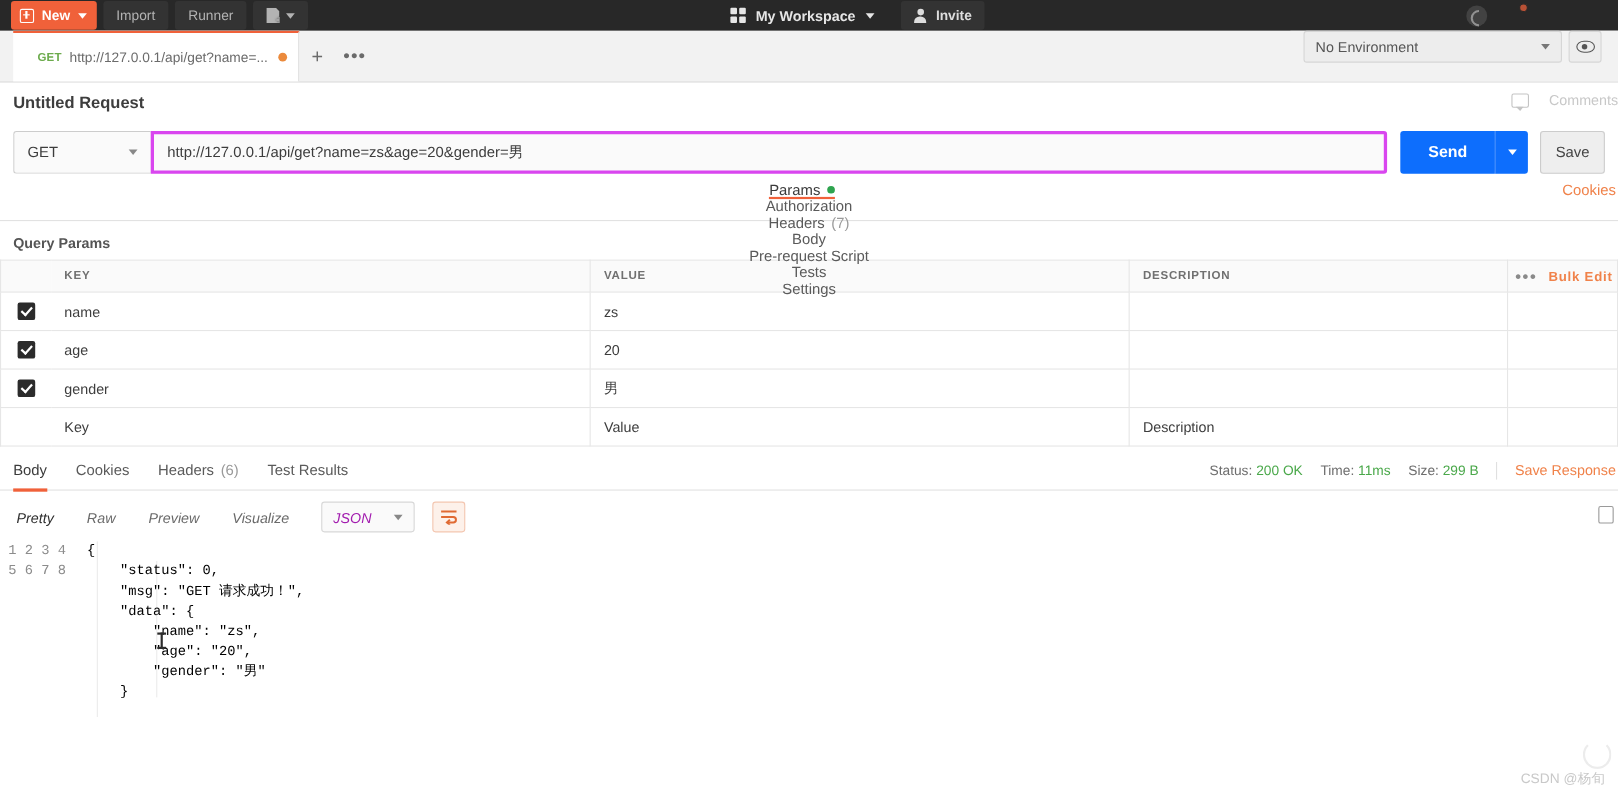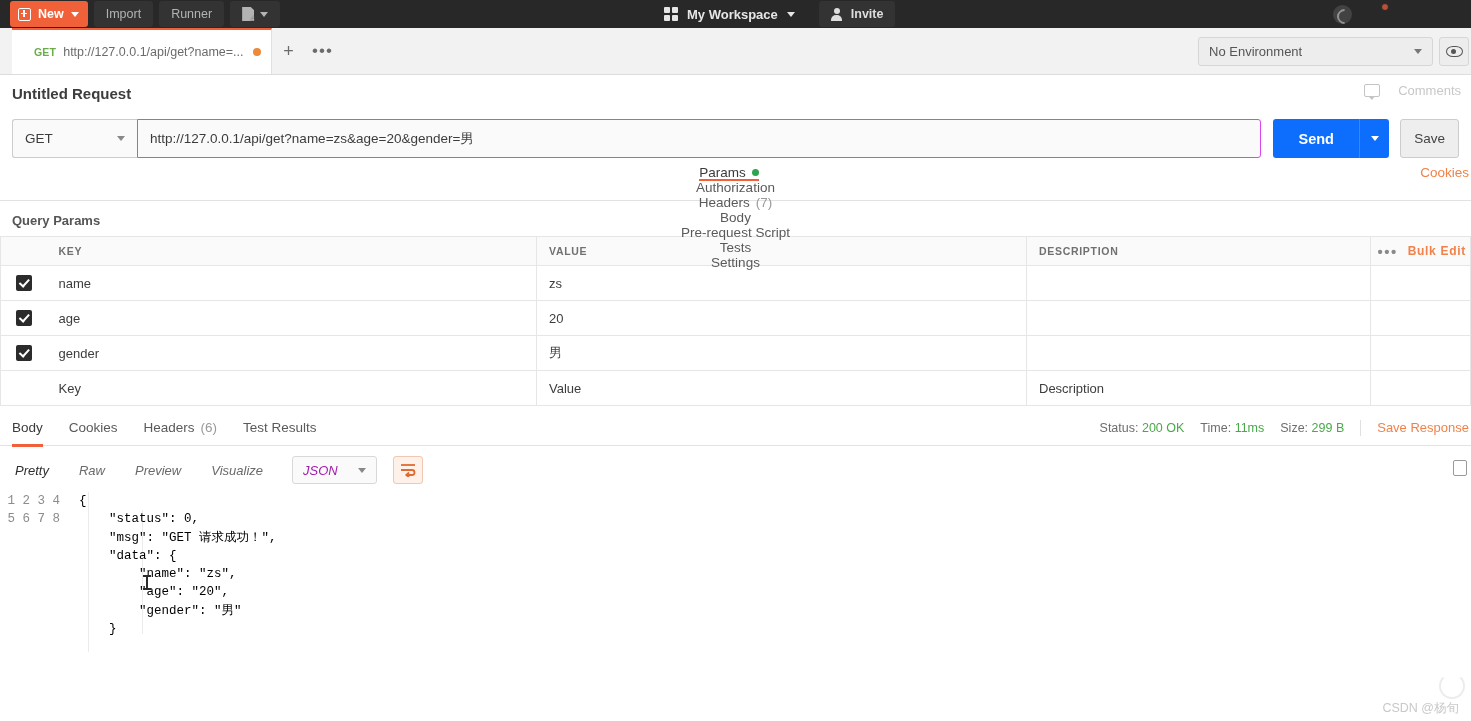--- a/index.html
+++ b/index.html
@@ -182,21 +182,21 @@
   .meth-sm { color: #6cab4c; font-size: 10.5px; font-weight: bold; letter-spacing: .2px; }
   .tab-url { color: #6b6b6b; font-size: 12.5px; white-space: nowrap; }
   .dot-unsaved { width: 8px; height: 8px; border-radius: 50%; background: #eb8a3c; flex: none; margin-left: 2px; }
   .tab-act {
     width: 34px; display: flex; align-items: center; justify-content: center;
     color: #6b6b6b; font-size: 18px; cursor: pointer;
   }
   .tab-act.dots { font-size: 17px; letter-spacing: 1px; }
   .tabstrip-right {
     position: absolute; right: 0; top: 0; height: 46px;
-    display: flex; align-items: center; gap: 6px; padding-right: 2px;
+    display: flex; align-items: flex-start; gap: 6px; padding-right: 15px;
     background: #f2f2f2; padding-left: 12px;
   }
   .env-select {
     width: 235px; height: 29px;
     background: #ededed;
     border: 1px solid #d6d6d6;
     border-radius: 3px;
     display: flex; align-items: center; justify-content: space-between;
     padding: 0 10px;
     color: #555; font-size: 13px;
@@ -221,22 +221,22 @@
   
   .namerow {
     height: 37px;
     display: flex; align-items: center;
     padding: 0 14px 0 12px;
     position: relative;
   }
   .req-title { font-size: 15px; color: #3d3d3d; font-weight: bold; }
   .comments {
     position: absolute; right: 0; top: 8px;
-    display: flex; align-items: center; gap: 18px;
-    color: #c8c8c8; font-size: 13px; padding-right: 10px;
+    display: flex; align-items: flex-end; gap: 18px;
+    color: #c8c8c8; font-size: 13px; padding-right: 0;
     cursor: pointer;
   }
   .cmt-icon {
     width: 16px; height: 13px; border: 1.6px solid #c4c4c4; border-radius: 2px;
     position: relative; flex: none;
   }
   .cmt-icon::after {
     content: ""; position: absolute; left: 3px; bottom: -4px;
     border-left: 4px solid transparent; border-right: 3px solid transparent;
     border-top: 4px solid #c4c4c4;
@@ -255,21 +255,21 @@
     border-radius: 3px 0 0 3px;
     background: #fafafa;
     display: flex; align-items: center; justify-content: space-between;
     padding: 0 12px;
     color: #3c3c3c; font-size: 13.5px;
     cursor: pointer;
   }
   .method-box .caret { border-top-color: #888; }
   .url-input {
     flex: 1; height: 39px;
-    border: 1px solid #d946ef;
+    border: 3px solid #d946ef;
     border-radius: 0 3px 3px 0;
     background: #fafafa;
     display: flex; align-items: center;
     padding: 0 12px;
     color: #3c3c3c; font-size: 13.5px;
     cursor: text;
   }
   .send-wrap { display: flex; margin-left: 12px; }
   .send-btn {
     background: #0d6efd; color: #fff;

